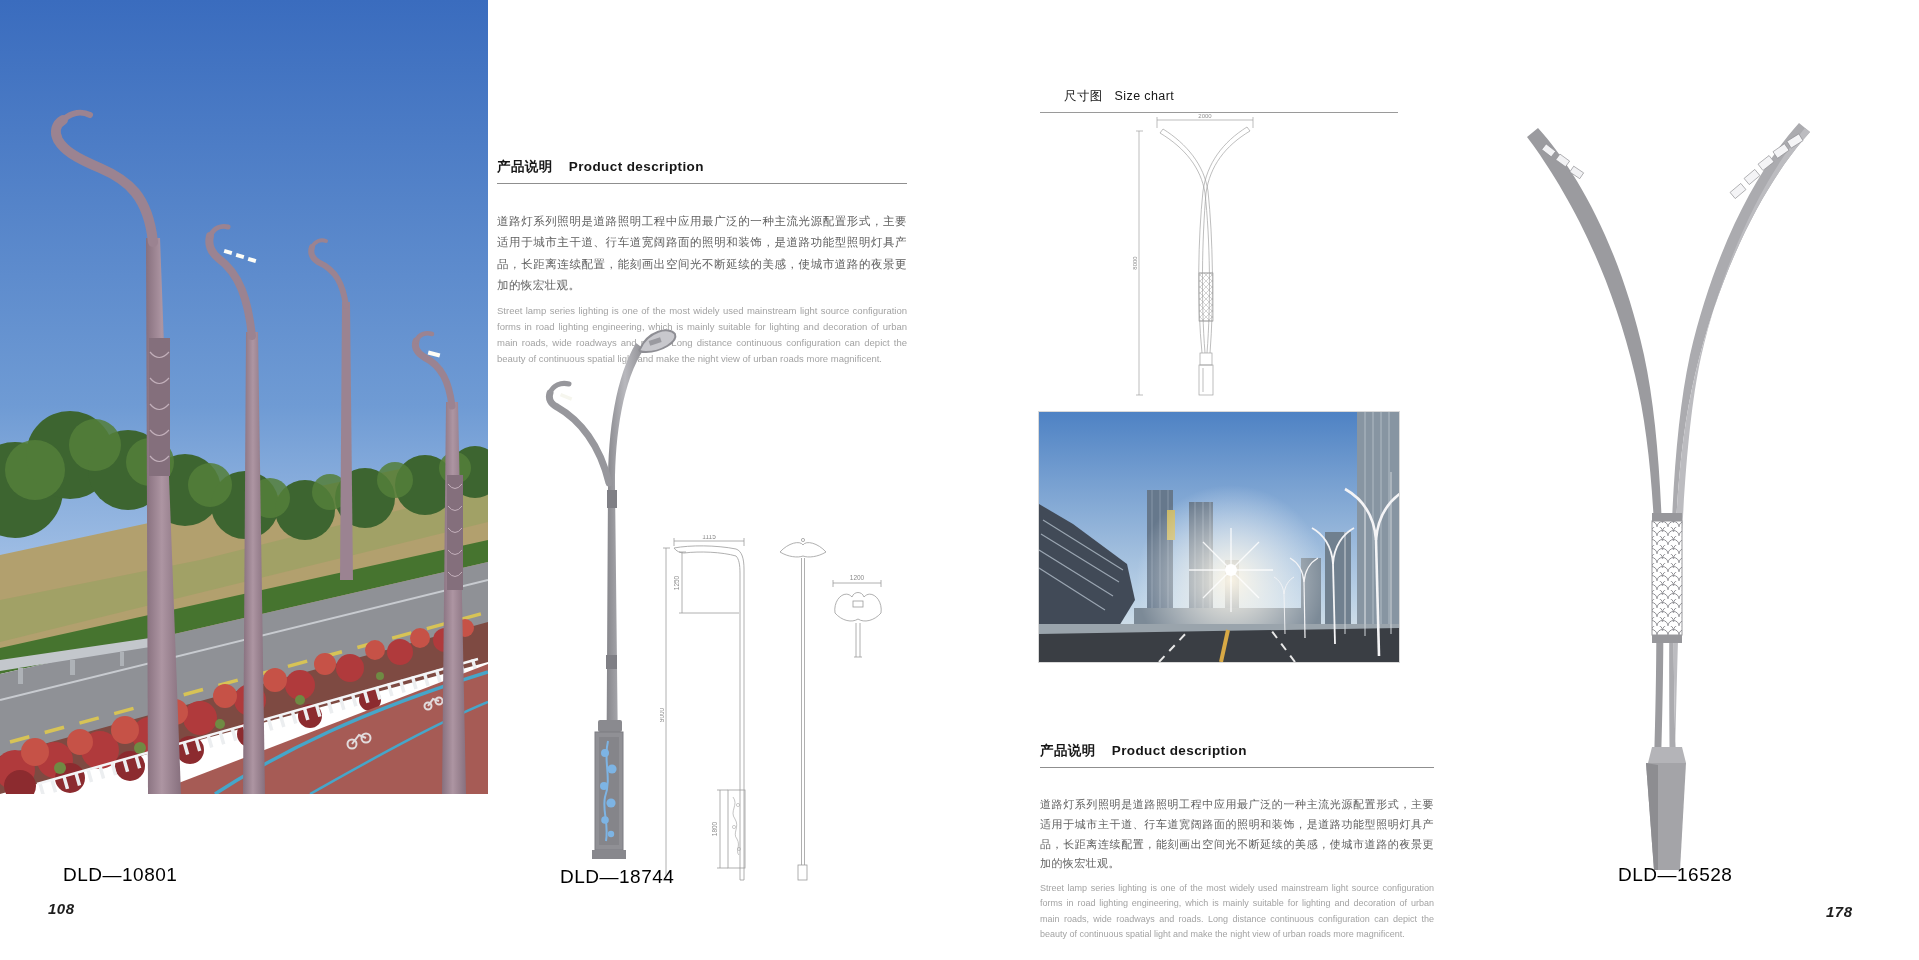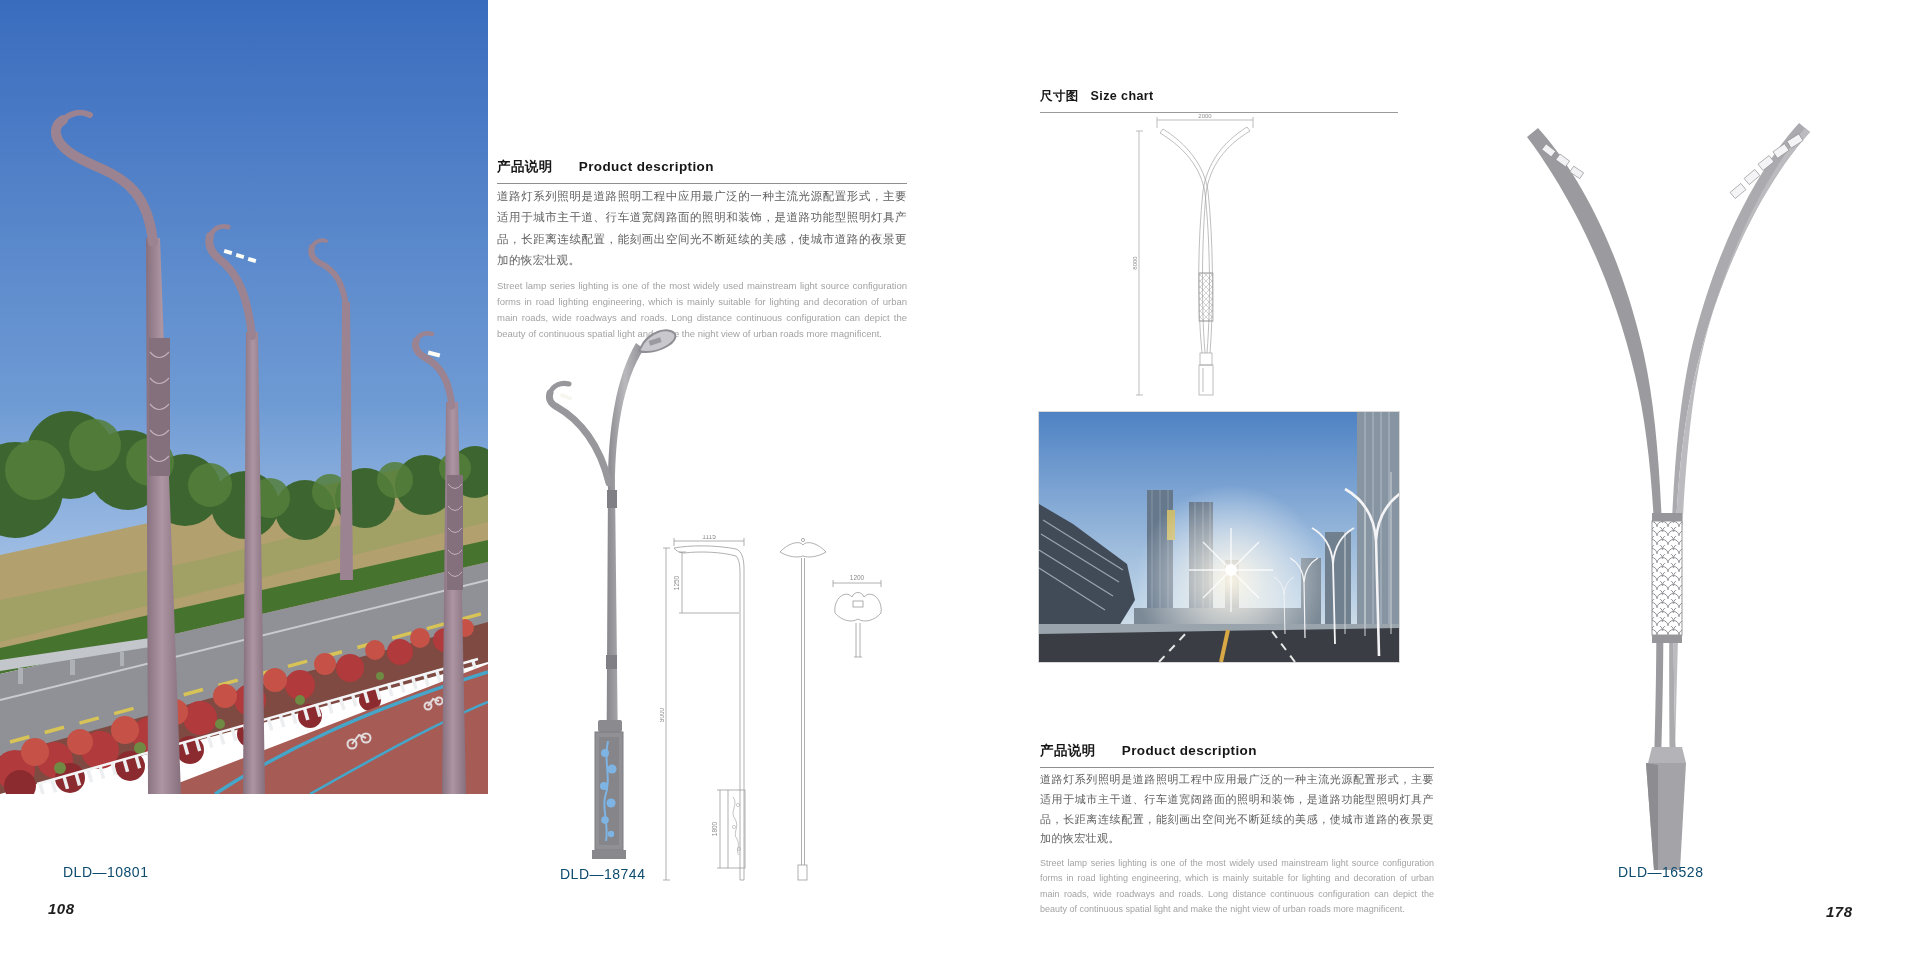--- a/index.html
+++ b/index.html
@@ -1,29 +1,29 @@
 <!DOCTYPE html>
 <html><head>
 <meta charset="utf-8">
 <style>
   html,body{margin:0;padding:0;background:#ffffff;}
   body{width:1919px;height:960px;position:relative;overflow:hidden;
        font-family:"Liberation Sans","DejaVu Sans",sans-serif;color:#222;}
   .abs{position:absolute;}
   
   .desc-title{font-size:13.5px;font-weight:bold;color:#161616;letter-spacing:.4px;}
-  .desc-title .en{margin-left:22px;}
+  .desc-title .en{margin-left:12px;}
   .rule{height:1px;background:#8f8f8f;margin-top:7px;}
-  .body-zh{font-size:11.5px;color:#606060;line-height:1.85;text-align:justify;margin-top:2px;letter-spacing:.4px;}
+  .body-zh{font-size:11.5px;color:#606060;line-height:1.85;text-align:justify;margin-top:27px;letter-spacing:.4px;}
   .body-en{font-size:9.5px;color:#a3a3a3;line-height:1.7;text-align:justify;margin-top:7px;}
   
-  .sc-title{font-size:12.5px;font-weight:bold;color:#161616;letter-spacing:.4px;}
+  .sc-title{font-size:12.5px;font-weight:normal;color:#161616;letter-spacing:.4px;margin-left:24px;}
   .sc-title .en{margin-left:8px;}
   
-  .model-label{font-size:14px;color:#0c4a6e;letter-spacing:.5px;}
+  .model-label{font-size:19px;color:#000000;letter-spacing:.5px;}
   .page-num{font-size:15px;font-weight:bold;color:#1e1e1e;letter-spacing:.5px;font-style:italic;}
   svg{display:block;}
   .photo-frame{border:1px solid #d9d9d9;}
 </style>
 </head>
 <body>
 
 <div class="abs" style="left:0;top:69;width:488px;height:794px">
   <svg width="488" height="794" viewBox="0 0 488 794">
     <defs>

